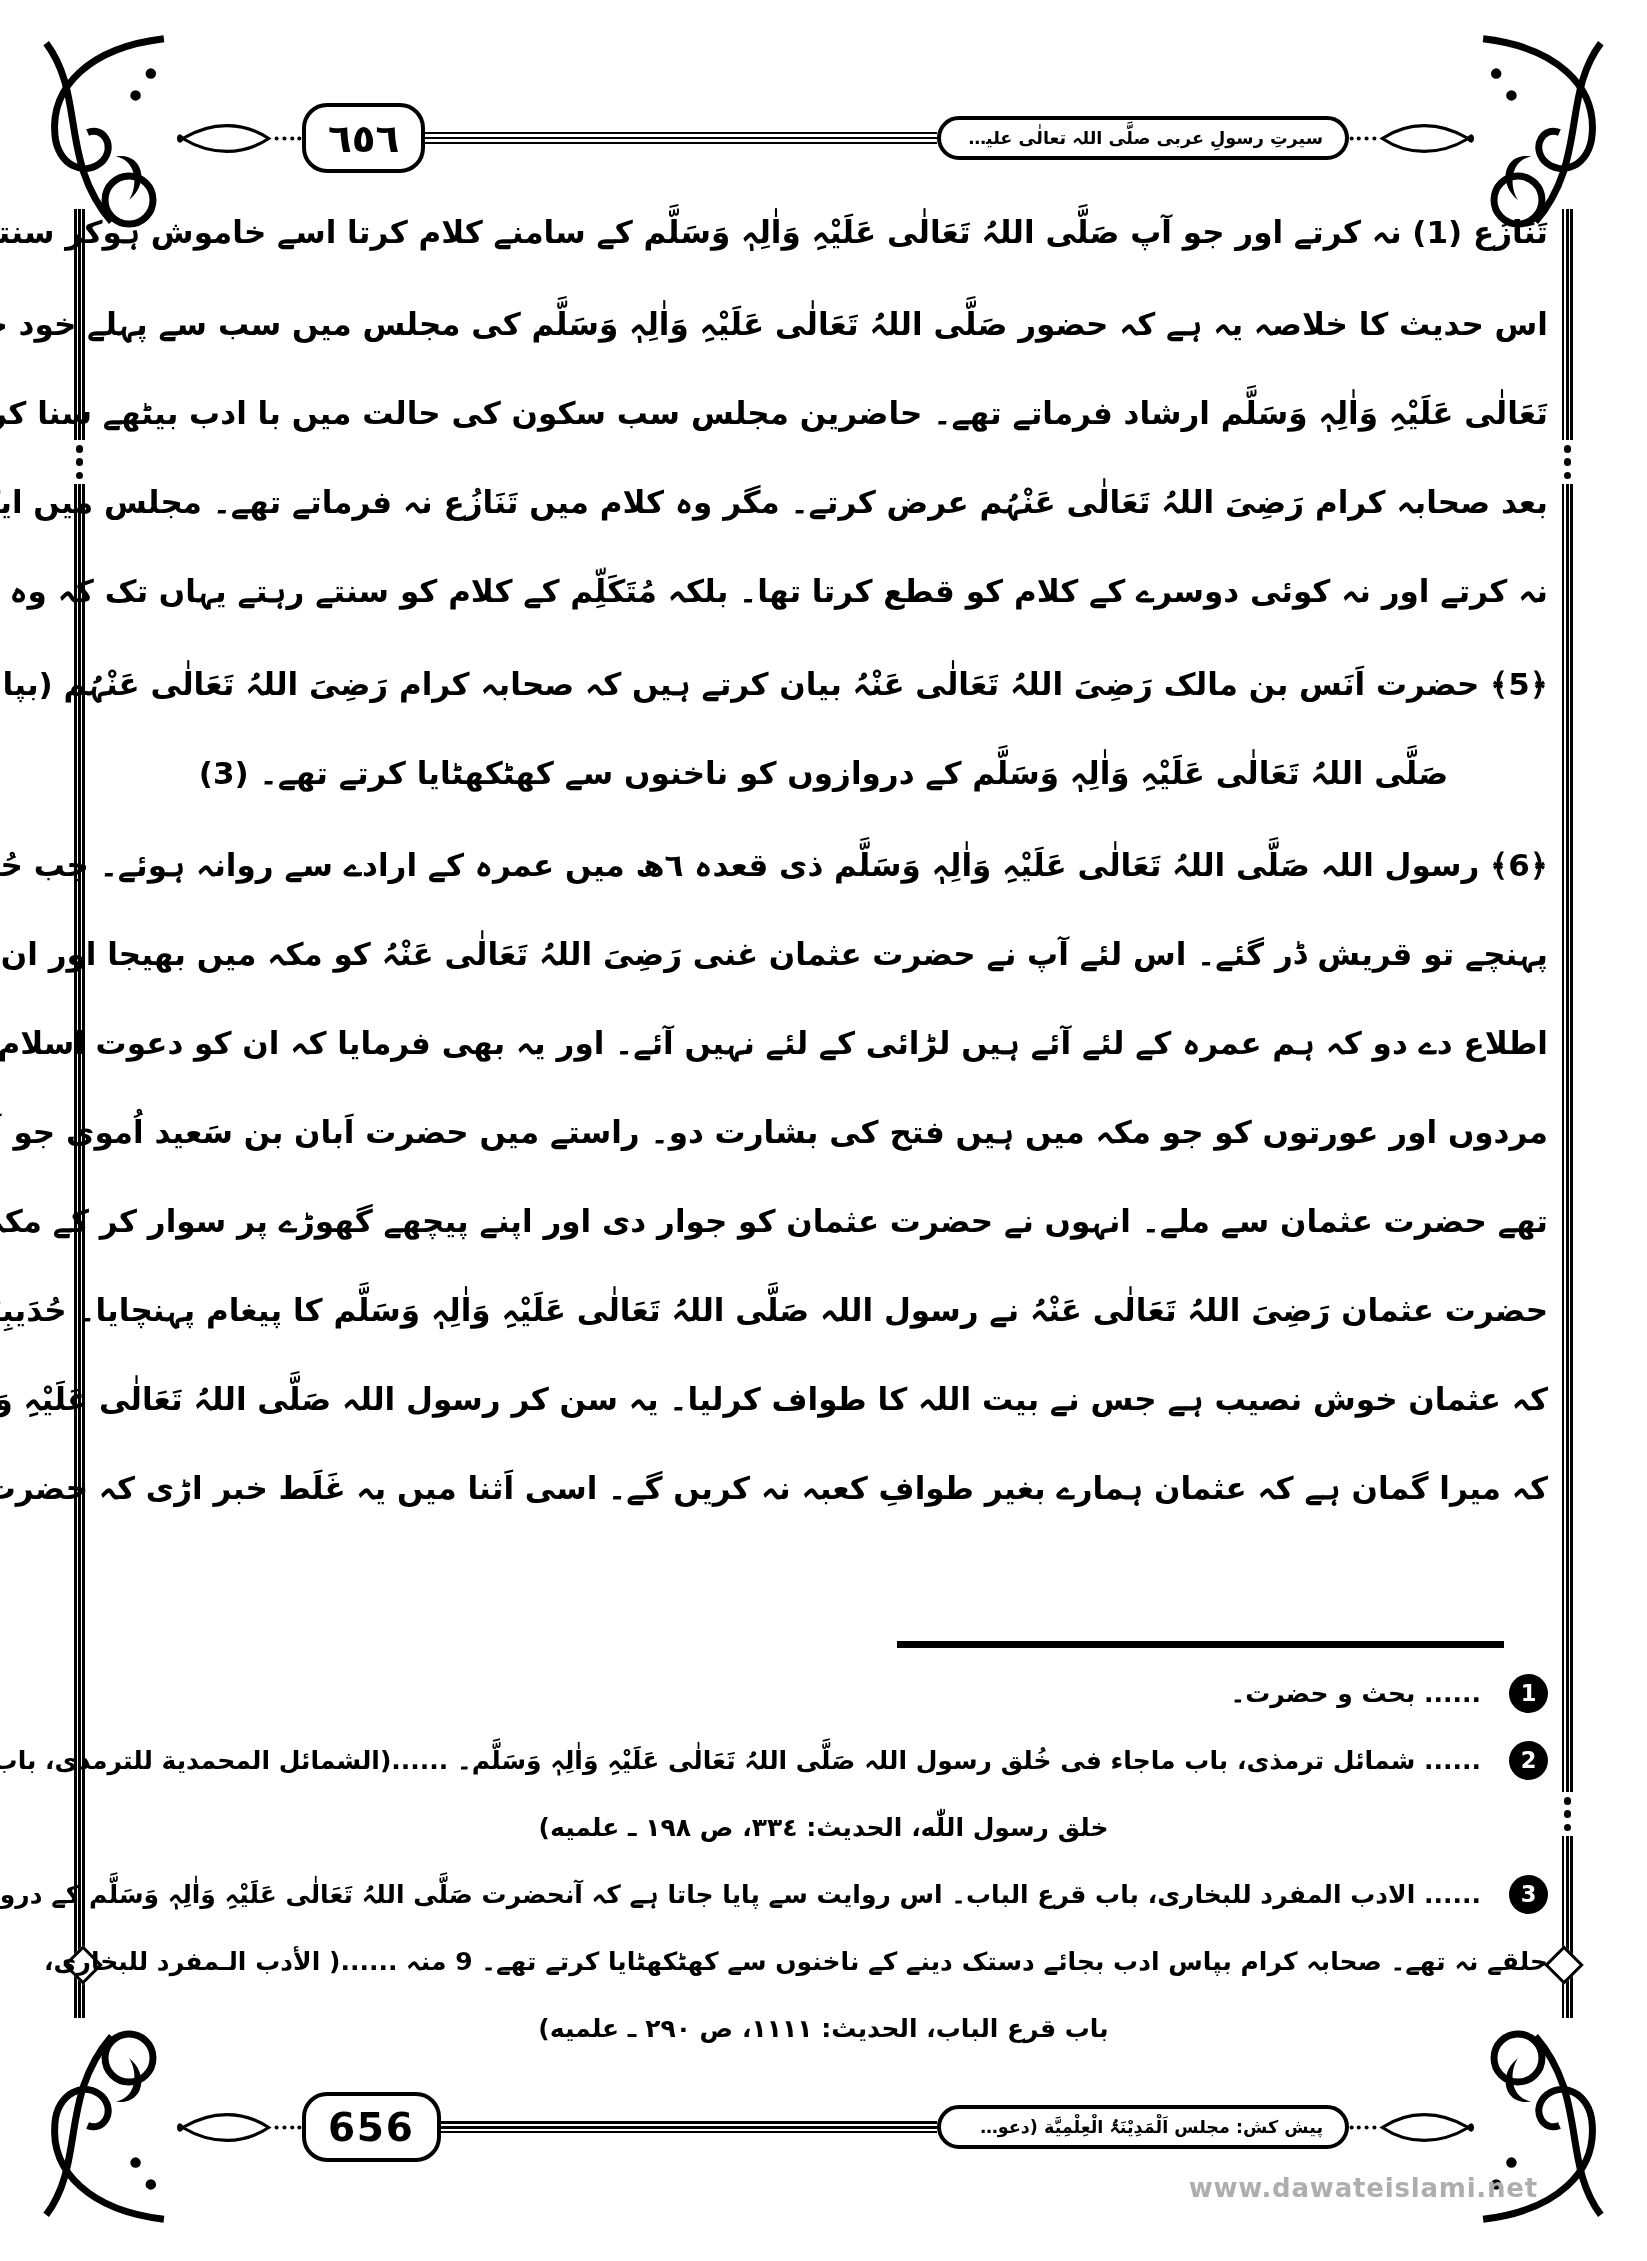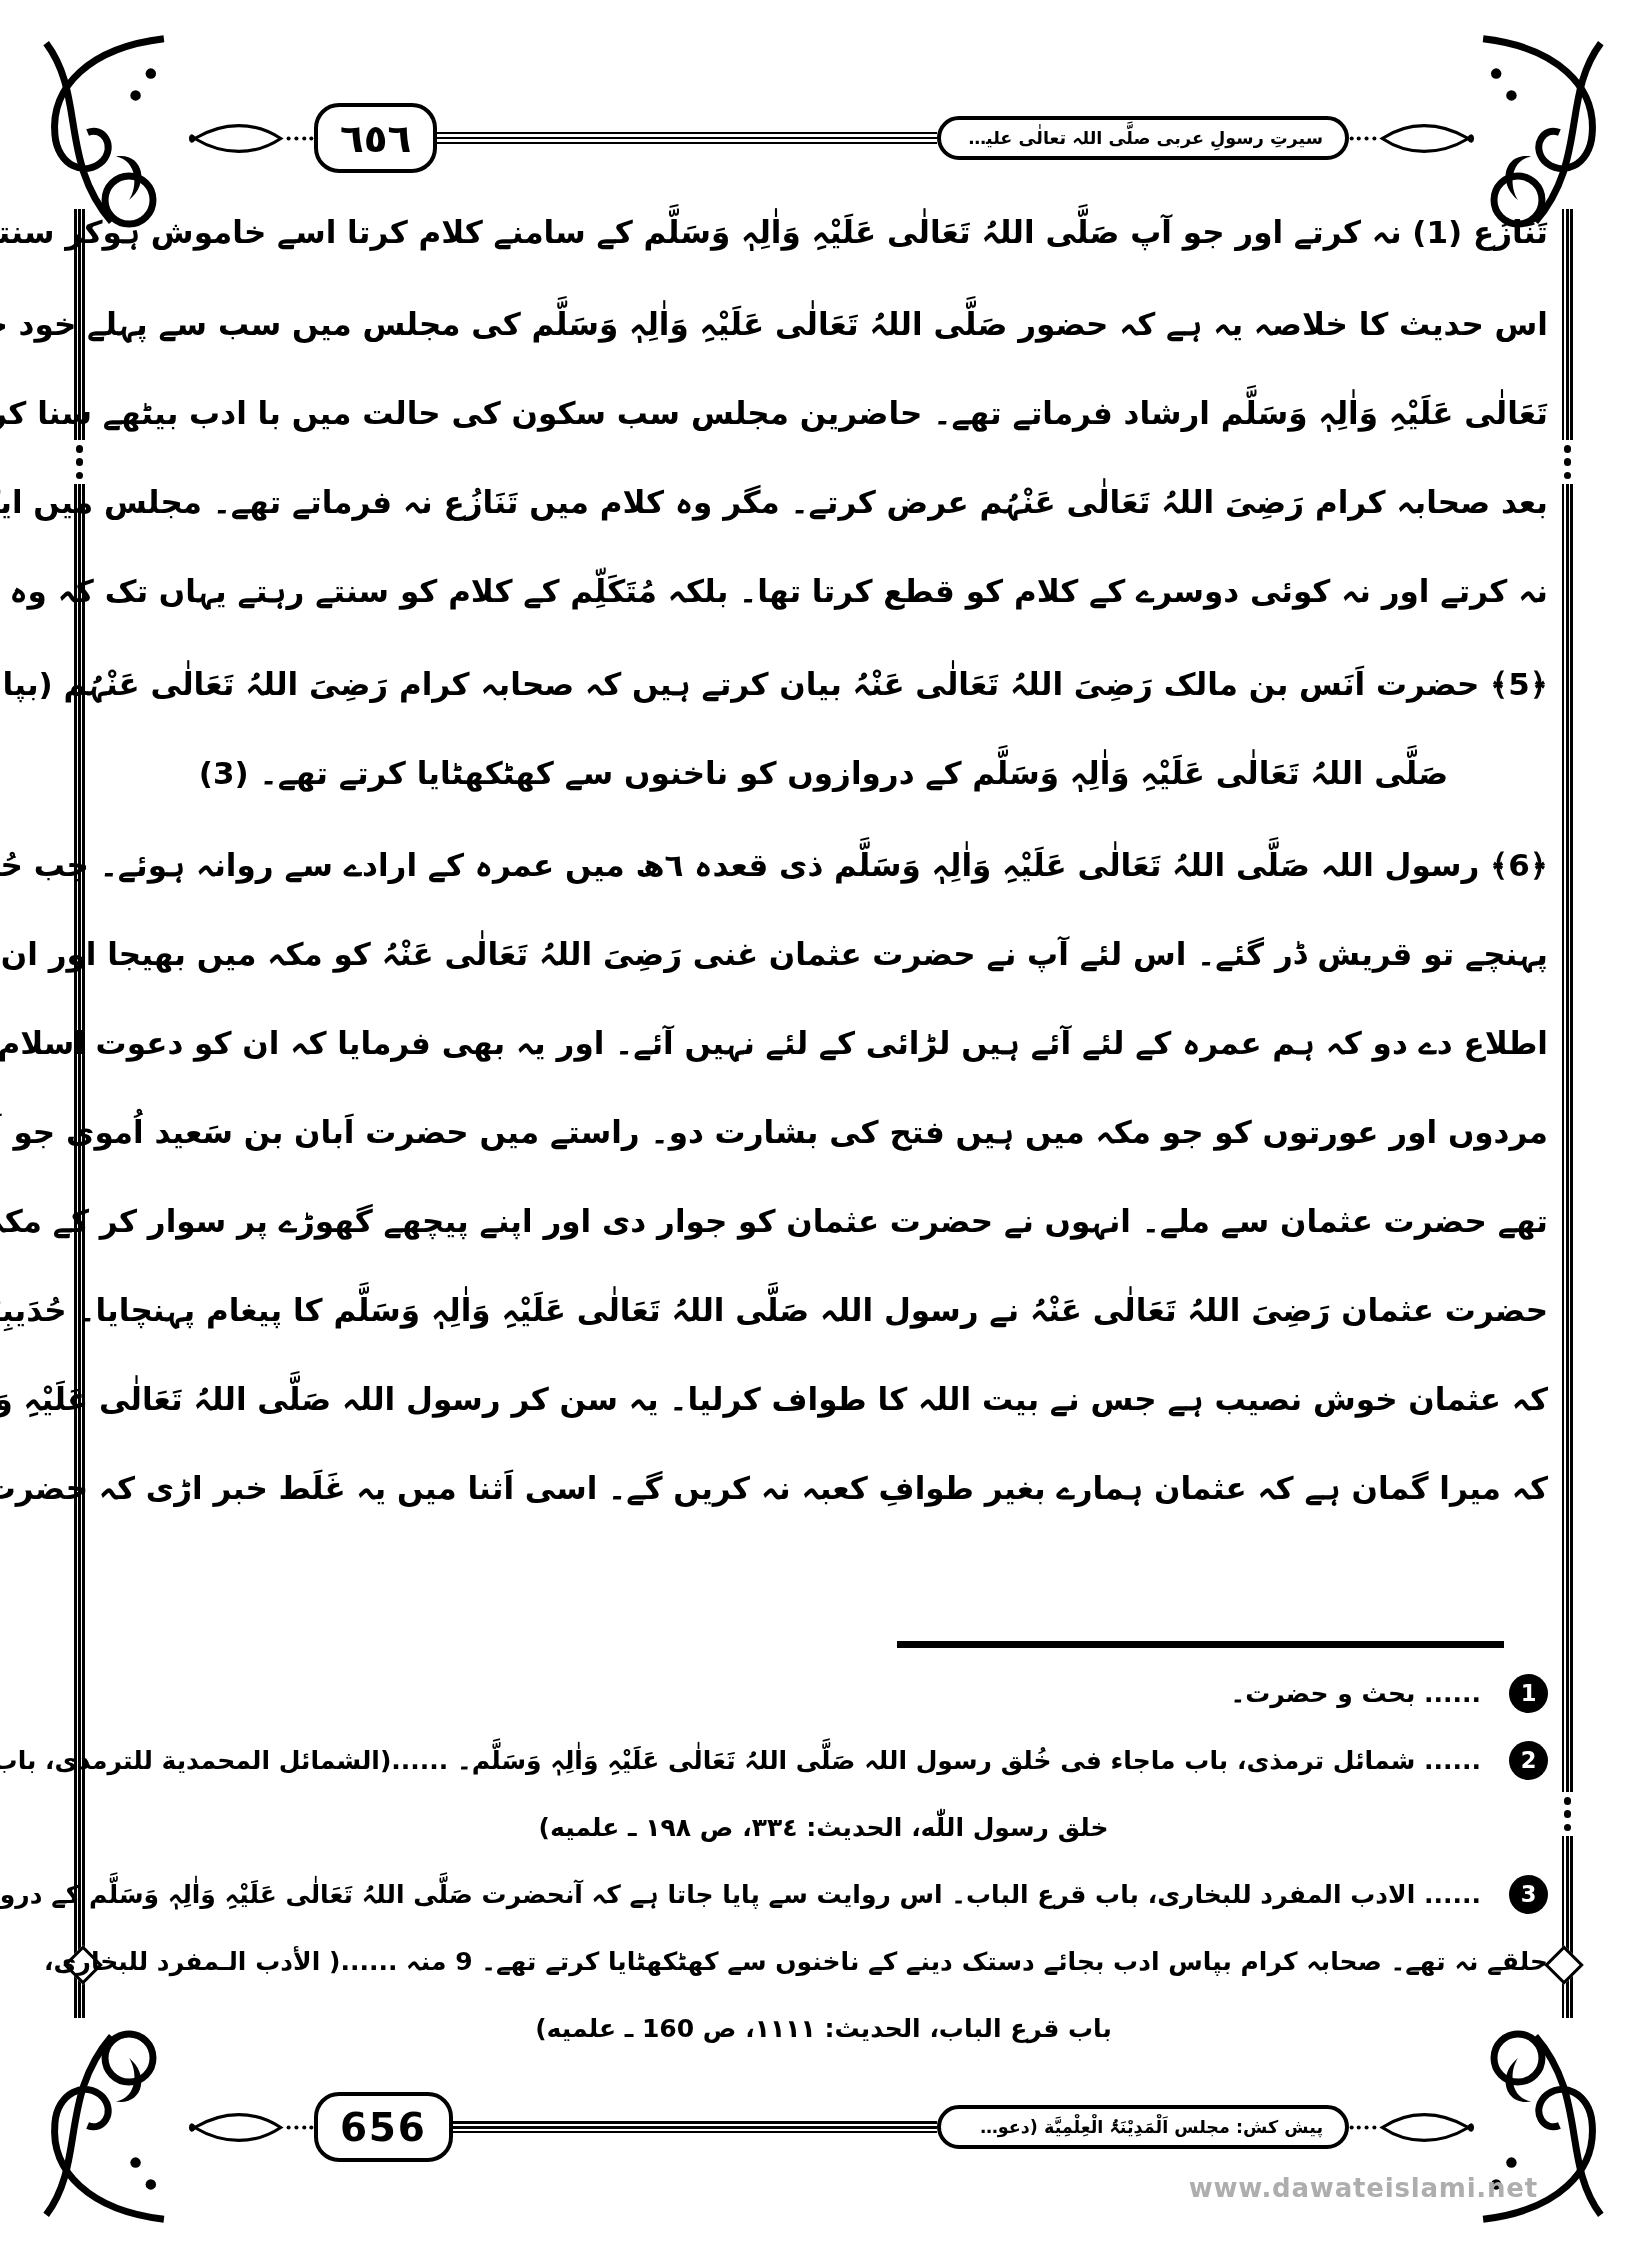--- a/index.html
+++ b/index.html
@@ -27,21 +27,21 @@
   }
   .corner{position:absolute;width:151px;height:218px;}
   .corner svg{width:100%;height:100%;}
   .corner.tl{left:23.4px;top:30px;}
   .corner.tr{right:23.4px;top:30px;transform:scaleX(-1);}
   .corner.bl{left:23.4px;bottom:33px;transform:scaleY(-1);}
   .corner.br{right:23.4px;bottom:33px;transform:scale(-1,-1);}
 
   
   .band{
-    position:absolute;left:188px;right:172px;height:92px;
+    position:absolute;left:176px;right:172px;height:92px;
     display:flex;align-items:center;direction:ltr;
   }
   .band.header{top:92px;}
   .band.footer{top:2081px;}
   .tline{flex:1;height:12.6px;background:linear-gradient(#000 0 2.5px,#fff 2.5px 5px,#000 5px 7.5px,#fff 7.5px 10px,#000 10px 12.6px);}
   .cart{
     border:4.2px solid #000;border-radius:25px;background:#fff;
     padding:8.4px 22px;font-weight:bold;text-align:center;white-space:nowrap;
     box-shadow:0 0 0 1.7px #fff inset;
   }
@@ -220,21 +220,21 @@
     <div class="fn">
       <div class="marker">2</div>
       <div class="ln first">...... شمائل ترمذی، باب ماجاء فی خُلق رسول اللہ صَلَّی اللہُ تَعَالٰی عَلَیْہِ وَاٰلِہٖ وَسَلَّم۔ ......(الشمائل المحمدیة للترمذی، باب: ما جآء فی</div>
       <div class="ln c">خلق رسول اللّٰه، الحدیث: ٣٣٤، ص ١٩٨ ـ علمیه)</div>
     </div>
 
     <div class="fn">
       <div class="marker">3</div>
       <div class="ln first">...... الادب المفرد للبخاری، باب قرع الباب۔ اس روایت سے پایا جاتا ہے کہ آنحضرت صَلَّی اللہُ تَعَالٰی عَلَیْہِ وَاٰلِہٖ وَسَلَّم کے دروازوں میں</div>
       <div class="ln">حلقے نہ تھے۔ صحابہ کرام بپاس ادب بجائے دستک دینے کے ناخنوں سے کھٹکھٹایا کرتے تھے۔ 9 منہ ......( الأدب الـمفرد للبخاری،</div>
-      <div class="ln c">باب قرع الباب، الحدیث: ١١١١، ص 160 ـ علمیه)</div>
+      <div class="ln c">باب قرع الباب، الحدیث: ١١١١، ص ٢٩٠ ـ علمیه)</div>
     </div>
   </div>
 
   <div class="band footer">
     <div class="side-orn">
       <svg viewBox="0 0 160 60" fill="none" stroke="#000" stroke-width="4">
         <path d="M8,30 C45,8 85,8 118,30 C85,52 45,52 8,30 Z" fill="#fff"></path>
         <path d="M8,30 C1,18 1,42 8,30"></path>
         <circle cx="128" cy="30" r="2.6" fill="#000" stroke="none"></circle>
         <circle cx="138" cy="30" r="2.6" fill="#000" stroke="none"></circle>

